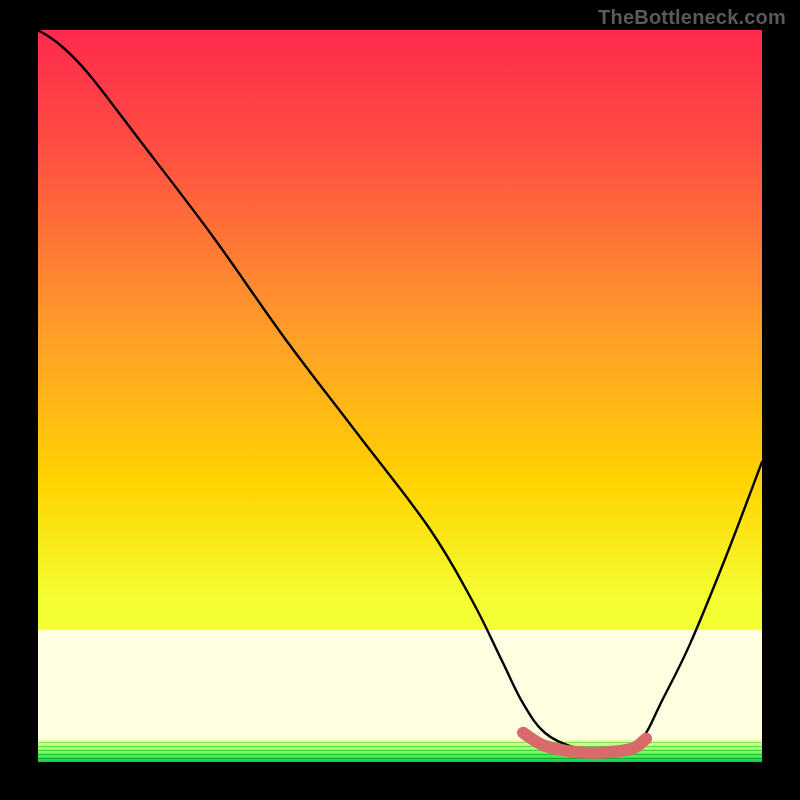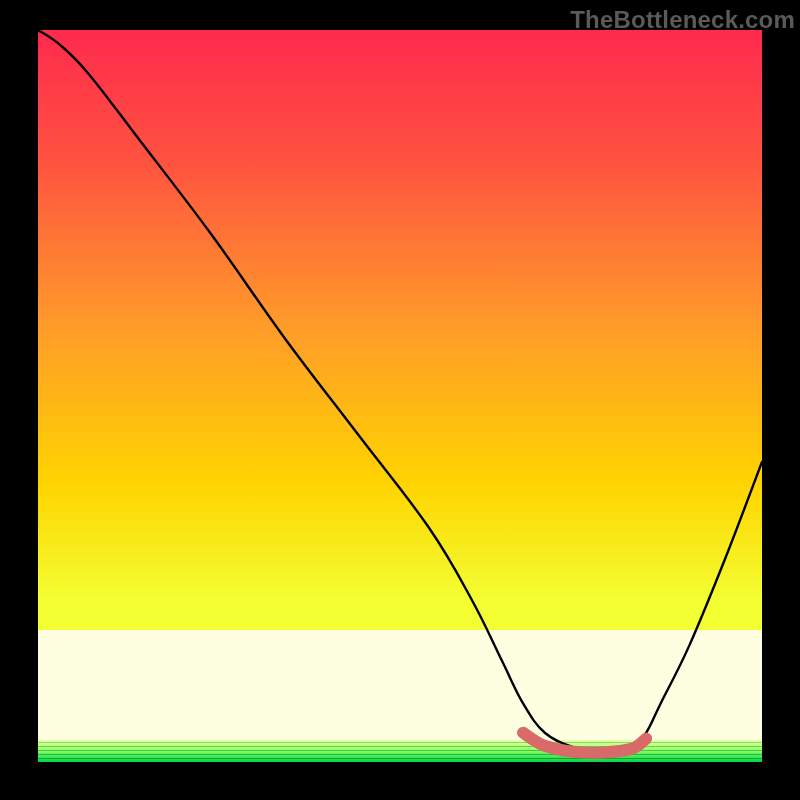--- a/index.html
+++ b/index.html
@@ -1,17 +1,17 @@
 <!DOCTYPE html>
 <html><head>
 <meta charset="utf-8">
 <style>
   html,body{margin:0;padding:0;width:800px;height:800px;background:#000;overflow:hidden;font-family:Arial,Helvetica,sans-serif}
   .wrap{position:relative;width:800px;height:800px}
-  .attribution{position:absolute;top:6px;right:5px;color:#5a5a5a;font-size:24px;font-weight:600;letter-spacing:0.2px}
+  .attribution{position:absolute;top:6px;right:14px;color:#5a5a5a;font-size:20px;font-weight:600;letter-spacing:0.2px}
   .plot{position:absolute;left:38px;top:30px;width:724px;height:732px}
   .plot svg{display:block;width:100%;height:100%}
 </style>
 </head>
 <body>
 
 <div class="wrap">
   <div class="attribution">TheBottleneck.com</div>
   <div class="plot">
     <svg viewBox="0 0 724 732" preserveAspectRatio="none">

